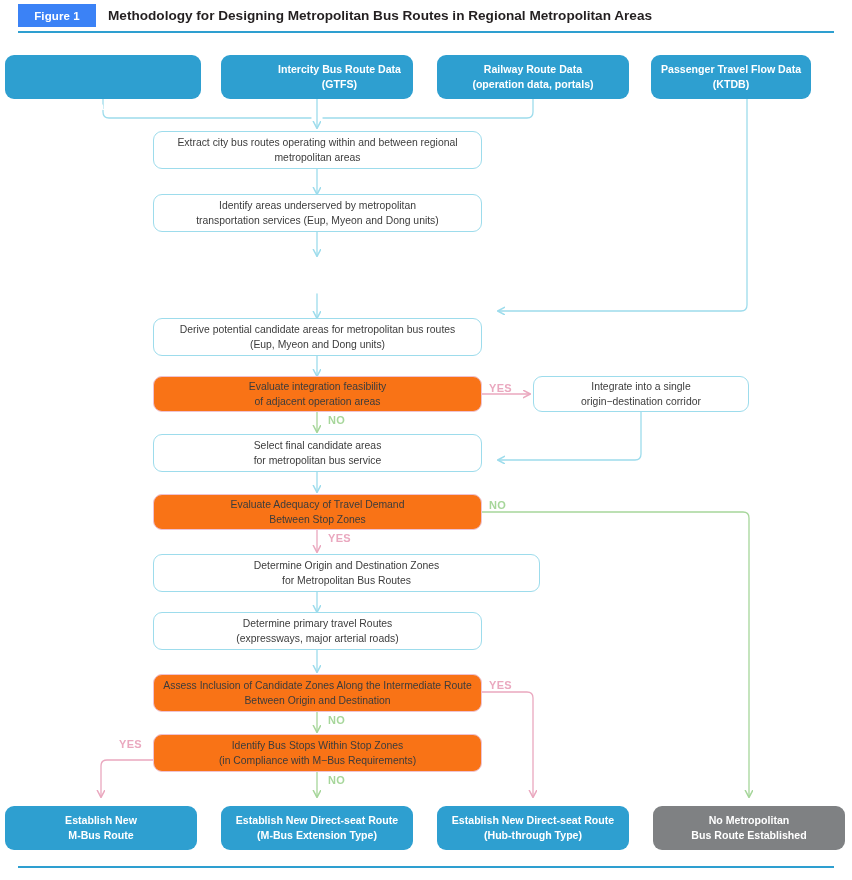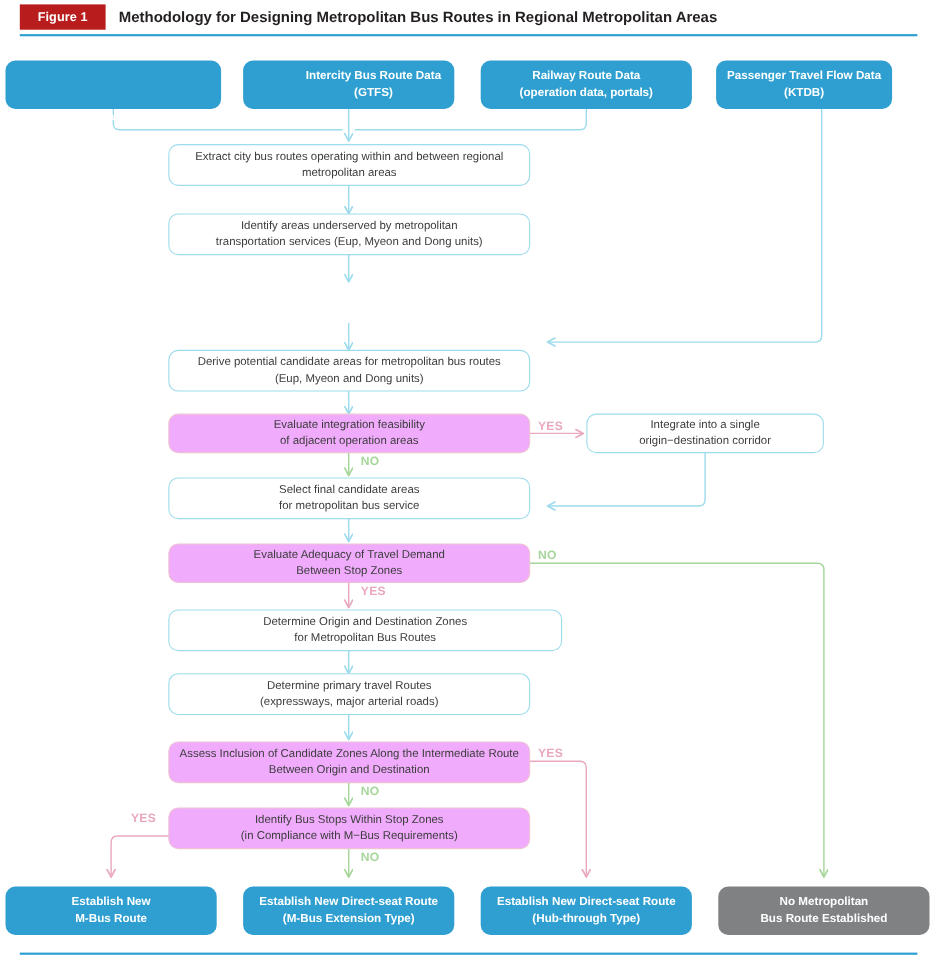--- a/index.html
+++ b/index.html
@@ -11,21 +11,21 @@
   }
   #page{ position:relative; width:852px; height:880px; }
 
   
   .fig-header{
     position:absolute; left:0; top:0; width:852px; height:34px;
   }
   .fig-tag{
     position:absolute; left:18px; top:4px;
     width:78px; height:23px;
-    background:#b91c1c;
+    background:#3b82f6;
     color:#ffffff;
     font-size:11.5px; font-weight:bold;
     display:flex; align-items:center; justify-content:center;
     letter-spacing:.1px;
   }
   .fig-title{
     position:absolute; left:108px; top:4px;
     height:23px; display:flex; align-items:center;
     font-size:13.6px; font-weight:bold; color:#231f20;
     white-space:nowrap;
@@ -63,21 +63,21 @@
   .node.proc{
     background:#ffffff;
     border:1.3px solid #9ddcec;
     border-radius:9px;
     color:#3c3c3c;
     font-size:10.4px;
     font-weight:normal;
   }
   
   .node.dec{
-    background:#f0abfc;
+    background:#f97316;
     border:1.3px solid #eec2d3;
     border-radius:9px;
     color:#3c3c3c;
     font-size:10.4px;
     font-weight:normal;
   }
 
   
   #wires{
     position:absolute; left:0; top:0; width:852px; height:880px;
@@ -208,21 +208,21 @@
   <div class="node proc" style="left:153px; top:434px; width:329px; height:38px;">
     <span class="ln">Select final candidate areas</span>
     <span class="ln">for metropolitan bus service</span>
   </div>
 
   <div class="node dec" style="left:153px; top:494px; width:329px; height:36px;">
     <span class="ln">Evaluate Adequacy of Travel Demand</span>
     <span class="ln">Between Stop Zones</span>
   </div>
 
-  <div class="node proc" style="left:153px; top:554px; width:358px; height:38px;">
+  <div class="node proc" style="left:153px; top:554px; width:387px; height:38px;">
     <span class="ln">Determine Origin and Destination Zones</span>
     <span class="ln">for Metropolitan Bus Routes</span>
   </div>
 
   <div class="node proc" style="left:153px; top:612px; width:329px; height:38px;">
     <span class="ln">Determine primary travel Routes</span>
     <span class="ln">(expressways, major arterial roads)</span>
   </div>
 
   <div class="node dec" style="left:153px; top:674px; width:329px; height:38px;">

